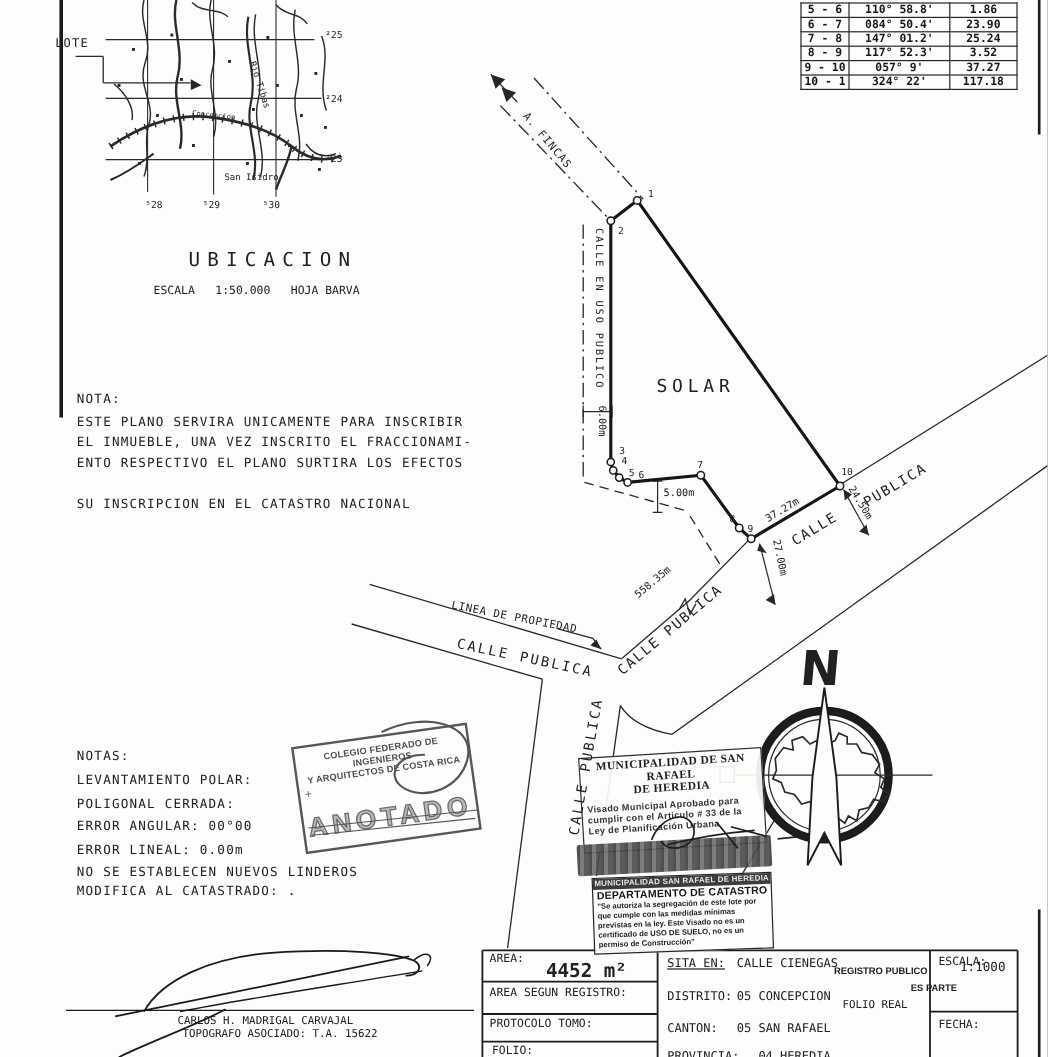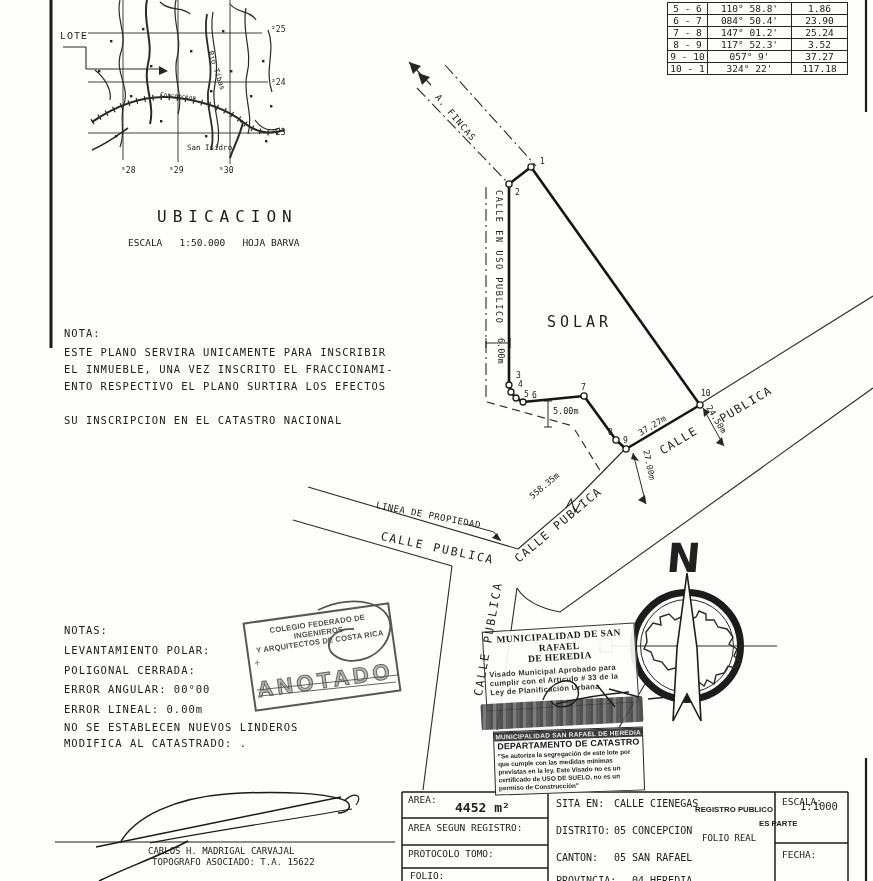--- a/index.html
+++ b/index.html
@@ -4,21 +4,21 @@
 <style>
   html,body{margin:0;padding:0;background:#9a9a9a;}
   #sheet{position:relative;width:873px;height:881px;background:#fdfdfb;overflow:hidden;
          font-family:"DejaVu Sans Mono",monospace;color:#1e1e1e;}
   svg.layer{position:absolute;left:0;top:0;}
   #lines{z-index:1;}
   #over{z-index:4;pointer-events:none;}
   .t{position:absolute;white-space:pre;line-height:1;z-index:3;color:#212121;}
   .rot{transform-origin:left top;}
   
-  table.bt{position:absolute;left:667px;top:2px;border-collapse:collapse;z-index:3;background:#fdfdfb;}
+  table.bt{position:absolute;left:667px;top:2px;border-collapse:collapse;z-index:3;background:#fdfdfb;font-weight:bold;}
   .bt td{border:1.6px solid #262626;font-size:9.5px;height:10.9px;padding:0 2px;text-align:center;
          font-family:"DejaVu Sans Mono",monospace;color:#191919;}
   
   .stamp{position:absolute;z-index:2;box-sizing:border-box;}
   #cfia{left:248px;top:612px;width:148px;height:90px;border:2.5px solid #4a4a4a;transform:rotate(-8deg);
         color:#3f3f3f;text-align:center;font-family:"Liberation Sans",sans-serif;padding-top:5px;opacity:.92;}
   #cfia .s1{font-size:7.6px;font-weight:bold;letter-spacing:.2px;}
   #cfia .plus{position:absolute;left:4px;top:34px;font-size:10px;color:#555;}
   #cfia .anotado{margin-top:22px;font-size:22px;font-weight:bold;letter-spacing:4px;color:#b3b3b3;
         -webkit-text-stroke:1px #5c5c5c;font-family:"Liberation Sans",sans-serif;}
@@ -228,21 +228,21 @@
       <td>37.27</td>
         </tr>
     <tr>
       <td>10 - 1</td>
       <td>324° 22'</td>
       <td>117.18</td>
         </tr>
   </tbody>
     </table>
 
-  <div class="t" style="left:60px;top:32px;font-size:10px;letter-spacing:1px;font-family:Liberation Mono, monospace;">LOTE</div>
+  <div class="t" style="left:46px;top:32px;font-size:10px;letter-spacing:1px;">LOTE</div>
   <div class="t" style="left:187px;top:144px;font-size:7.5px;">San Isidro</div>
   <div class="t" style="left:271px;top:26px;font-size:8px;">²25</div>
   <div class="t" style="left:271px;top:79px;font-size:8px;">²24</div>
   <div class="t" style="left:271px;top:129px;font-size:8px;">²23</div>
   <div class="t" style="left:121px;top:167px;font-size:8px;">⁵28</div>
   <div class="t" style="left:169px;top:167px;font-size:8px;">⁵29</div>
   <div class="t" style="left:219px;top:167px;font-size:8px;">⁵30</div>
   <div class="t" style="left:157px;top:209px;font-size:16px;letter-spacing:6px;">UBICACION</div>
   <div class="t" style="left:128px;top:238px;font-size:9.5px;">ESCALA   1:50.000   HOJA BARVA</div>
 
@@ -304,26 +304,26 @@
 
   <div id="smudge" class="stamp"></div>
 
   <div id="catastro" class="stamp">
     <div class="c1">MUNICIPALIDAD SAN RAFAEL DE HEREDIA</div>
     <div class="c2">DEPARTAMENTO DE CATASTRO</div>
     <div class="c3">"Se autoriza la segregación de este lote por que cumple con las medidas mínimas previstas en la ley. Este Visado no es un certificado de USO DE SUELO, no es un permiso de Construcción"</div>
   </div>
 
   <div class="t" style="left:408px;top:795px;font-size:9.5px;">AREA:</div>
-  <div class="t" style="left:455px;top:801px;font-size:13px;font-weight:bold;">4452 m²</div>
+  <div class="t" style="left:455px;top:801px;font-size:16px;font-weight:bold;">4452 m²</div>
   <div class="t" style="left:408px;top:823px;font-size:9.5px;">AREA SEGUN REGISTRO:</div>
   <div class="t" style="left:408px;top:849px;font-size:9.5px;">PROTOCOLO TOMO:</div>
   <div class="t" style="left:410px;top:871px;font-size:9.5px;">FOLIO:</div>
 
-  <div class="t" style="left:556px;top:799px;font-size:10px;">SITA EN:</div>
+  <div class="t" style="left:556px;top:799px;font-size:10px;text-decoration:underline;">SITA EN:</div>
   <div class="t" style="left:614px;top:799px;font-size:10px;">CALLE CIENEGAS</div>
   <div class="t" style="left:556px;top:826px;font-size:10px;">DISTRITO:</div>
   <div class="t" style="left:614px;top:826px;font-size:10px;">05 CONCEPCION</div>
   <div class="t" style="left:556px;top:853px;font-size:10px;">CANTON:</div>
   <div class="t" style="left:614px;top:853px;font-size:10px;">05 SAN RAFAEL</div>
   <div class="t" style="left:556px;top:876px;font-size:10px;">PROVINCIA:</div>
   <div class="t" style="left:632px;top:876px;font-size:10px;">04 HEREDIA</div>
 
   <div class="t" style="left:695px;top:806px;font-size:7.8px;font-weight:bold;font-family:'Liberation Sans',sans-serif;">REGISTRO PUBLICO</div>
   <div class="t" style="left:712px;top:820px;font-size:7.8px;font-weight:bold;font-family:'Liberation Sans',sans-serif;padding-left:47px;">ES PARTE</div>

